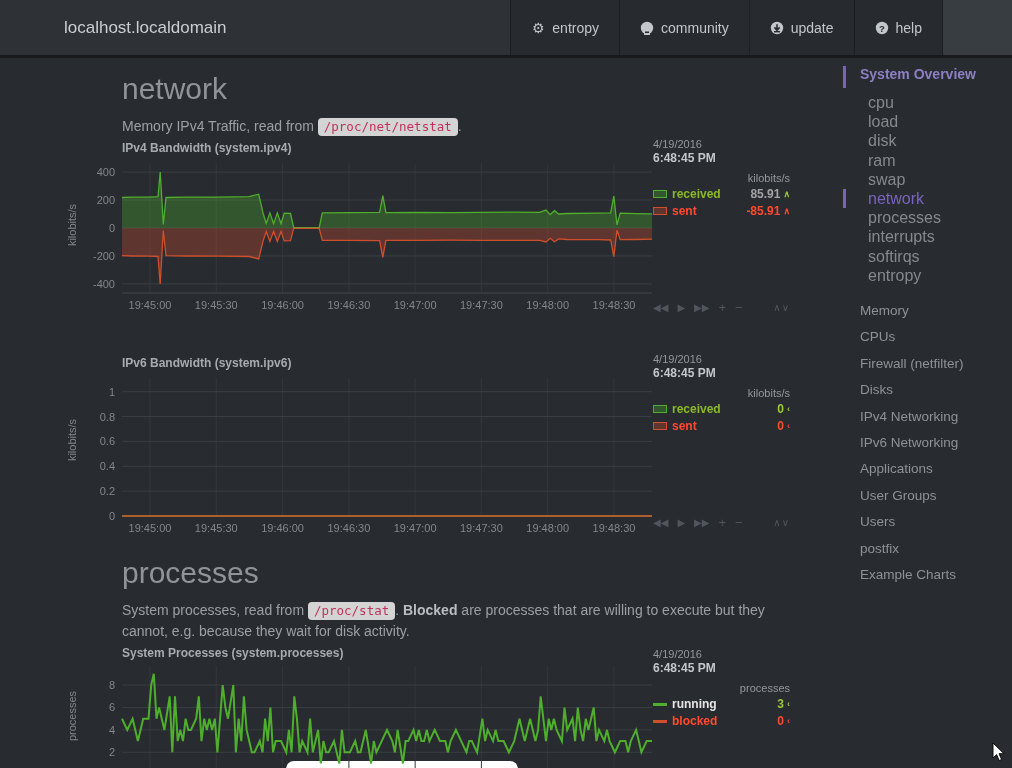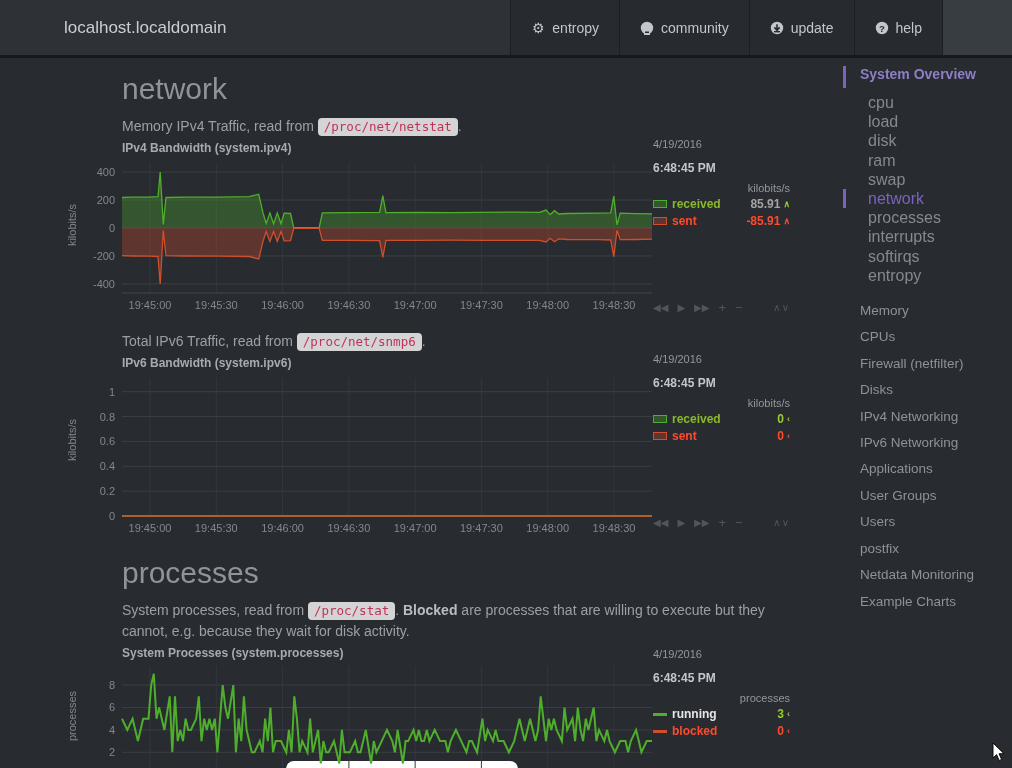--- a/index.html
+++ b/index.html
@@ -22,21 +22,21 @@
   .codechip{display:inline-block;background:#d4d4d4;color:#c0325c;font-family:"DejaVu Sans Mono",monospace;
             font-size:12.5px;padding:1px 6px;border-radius:4px;line-height:16px;}
   .bold-word{font-weight:bold;color:#b9bec2;}
 
   
   .chart-title{position:absolute;left:122px;font-size:12px;font-weight:bold;color:#a6abaf;}
   .ylabel{position:absolute;font-size:11px;color:#83878b;transform:rotate(-90deg);transform-origin:center;}
   .chart-svg{position:absolute;left:66px;}
   .legend{position:absolute;left:653px;width:137px;font-size:11px;color:#9a9fa3;}
   .legend .lg-date{font-size:11px;color:#93989c;}
-  .legend .lg-time{font-size:12px;font-weight:bold;color:#c2c7cb;margin-top:11px;}
+  .legend .lg-time{font-size:12px;font-weight:bold;color:#c2c7cb;margin-top:1px;}
   .legend .lg-units{text-align:right;margin-top:7px;color:#93989c;}
   .lg-row{display:flex;align-items:center;margin-top:3px;font-size:12px;font-weight:bold;cursor:pointer;}
   .lg-swatch-area{width:14px;height:8px;border:1px solid;box-sizing:border-box;margin-right:5px;}
   .lg-swatch-line{width:14px;height:3px;margin-right:5px;}
   .lg-val{margin-left:auto;}
   .lg-caret{font-size:9px;margin-left:3px;}
   .toolbar{position:absolute;left:653px;width:137px;display:flex;align-items:center;color:#50565c;}
   .tb-left{display:flex;gap:9px;align-items:center;}
   .tb-right{margin-left:auto;letter-spacing:1px;}
   .tb-ic{font-size:10px;cursor:pointer;}
@@ -99,23 +99,20 @@
     <div id="nav-right-pad"></div>
   </div>
 
   <div class="h-section" style="top:72px">network</div>
   <div class="para" style="top:116px">
     <span>Memory IPv4 Traffic, read from </span><span class="codechip">/proc/net/netstat</span><span>.</span>
   </div>
 
   <div id="chart-anchor-ipv4"></div>
 
-  <div class="para" style="top:331px">
-    <span>Total IPv6 Traffic, read from </span><span class="codechip">/proc/net/snmp6</span><span>.</span>
-  </div>
 
   <div id="chart-anchor-ipv6"></div>
 
   <div class="h-section" style="top:556px">processes</div>
   <div class="para" style="top:600px;width:672px">
     <span>System processes, read from </span><span class="codechip">/proc/stat</span><span>. </span><span class="bold-word">Blocked</span><span> are processes that are willing to execute but they cannot, e.g. because they wait for disk activity.</span>
   </div>
 
   <div id="chart-anchor-processes"></div>
 
@@ -140,21 +137,20 @@
         <li>Memory</li>
         <li>CPUs</li>
         <li>Firewall (netfilter)</li>
         <li>Disks</li>
         <li>IPv4 Networking</li>
         <li>IPv6 Networking</li>
         <li>Applications</li>
         <li>User Groups</li>
         <li>Users</li>
         <li>postfix</li>
-        <li>Netdata Monitoring</li>
         <li>Example Charts</li>
       </ul>
   </div>
 
   <div id="bottom-pill"></div>
 
   <svg id="cursor" width="14" height="20">
     <path d="M1 1 L1 16 L4.6 12.6 L7.2 18.5 L9.6 17.4 L7 11.7 L12 11.7 Z" fill="#ffffff" stroke="#000000" stroke-width="0.9"></path>
   </svg>
 

